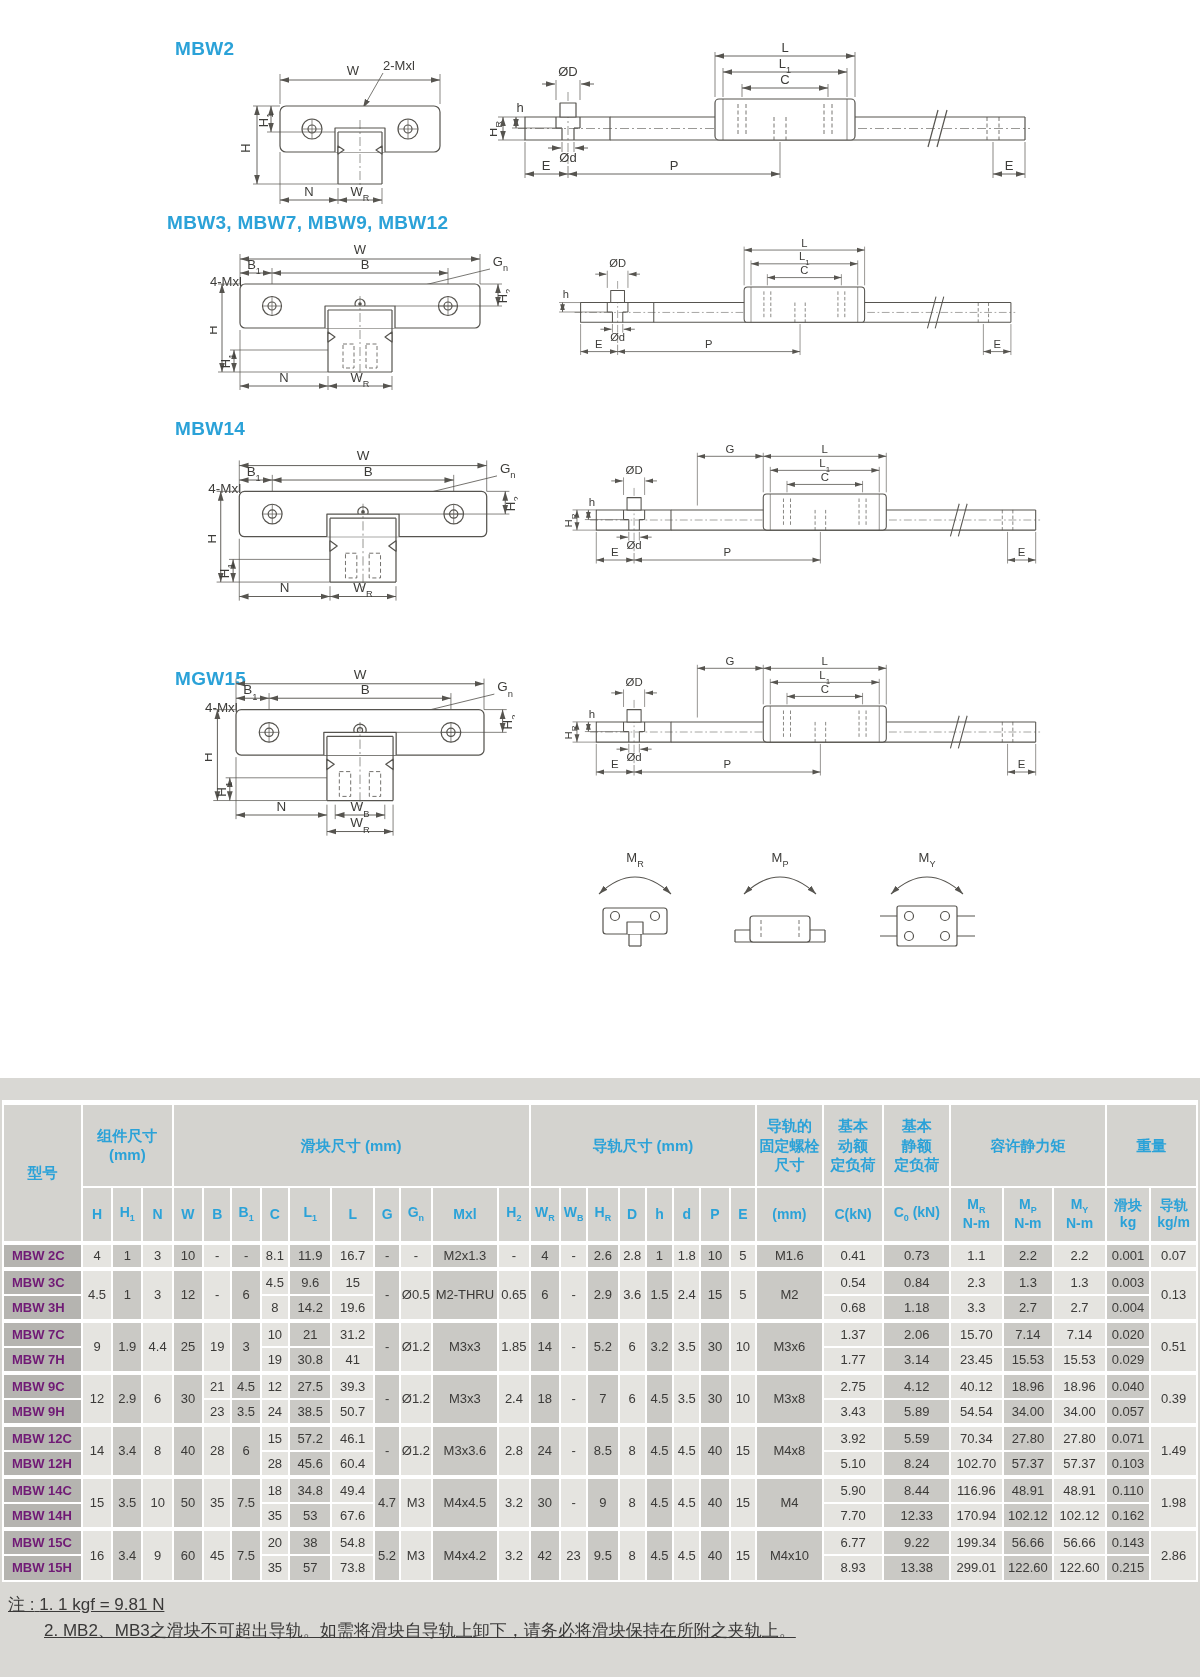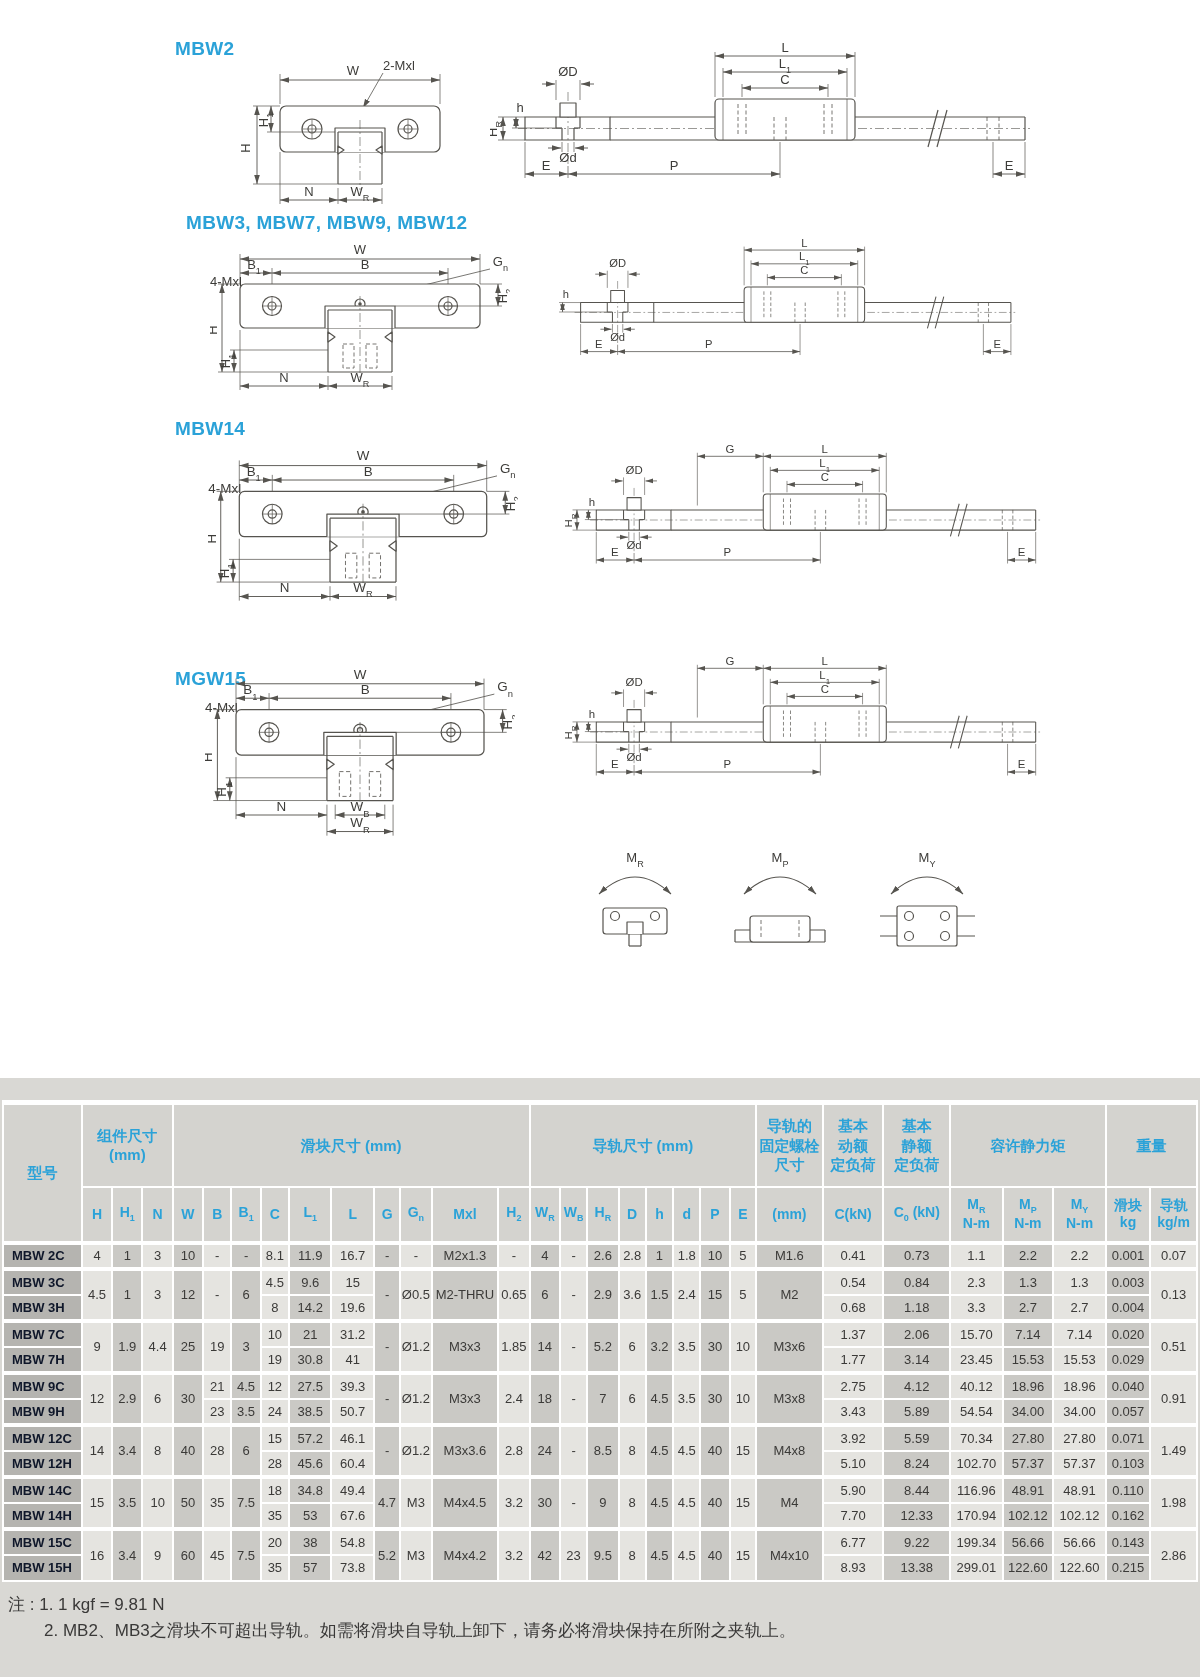--- a/index.html
+++ b/index.html
@@ -19,26 +19,26 @@
   .arc{fill:none;stroke:#56544f;stroke-width:1.1;marker-start:url(#ah);marker-end:url(#ah);}
 
   .bottom{position:absolute;top:1078px;left:0;width:1200px;height:599px;background:#d9d8d4;}
   table{border-collapse:collapse;table-layout:fixed;width:1196px;margin:22px 2px 0 2px;border-top:5px solid #fff;}
   th,td{border:2px solid #fff;padding:0;text-align:center;vertical-align:middle;overflow:hidden;}
   thead th{background:#d4d3cf;color:#2ba2d8;font-weight:bold;}
   thead tr.r1{height:84px;} thead tr.r2{height:56px;}
   .thg{font-size:15px;white-space:pre-line;line-height:1.3;}
   .r2 th{font-size:14px;line-height:1.2;}
   tbody tr{height:26px;}
-  td.model{background:#b5b4b0;color:#0f172a;font-weight:bold;font-size:13px;text-align:left;padding-left:8px;}
+  td.model{background:#b5b4b0;color:#701a75;font-weight:bold;font-size:13px;text-align:left;padding-left:8px;}
   td.dc{font-size:13px;color:#3b3a38;}
   .c0{background:#e5e4e0;} .c1{background:#cac9c5;}
   tbody tr.grp td{border-top-width:4px;}
   sub{font-size:9px;}
-  .notes{margin:10px 0 12px 8px;font-size:17px;color:#3a3938;line-height:1.55;}
+  .notes{margin:10px 0 12px 8px;font-size:17px;color:#3a3938;line-height:1.55;text-decoration:underline;}
   .notes .l2{padding-left:36px;}
 </style>
 </head>
 <body>
 
 <div class="page">
 
   <svg width="0" height="0" style="position:absolute">
     <defs>
       <marker id="ah" markerWidth="10" markerHeight="8" refX="9" refY="4" orient="auto-start-reverse" markerUnits="userSpaceOnUse">
@@ -154,21 +154,21 @@
       <line class="ext" x1="503" y1="100" x2="503" y2="136"></line>
       <line class="ext" x1="535" y1="100" x2="535" y2="136"></line>
     <line class="dim" x1="35" y1="132" x2="78" y2="132"></line>
     <text x="56" y="128" text-anchor="middle"><tspan>E</tspan></text>
     <line class="dim" x1="78" y1="132" x2="290" y2="132"></line>
     <text x="184" y="128" text-anchor="middle"><tspan>P</tspan></text>
     <line class="dim" x1="503" y1="132" x2="535" y2="132"></line>
     <text x="519" y="128" text-anchor="middle"><tspan>E</tspan></text>
   </svg>
 
-  <div class="sec-title" style="left:186px;top:212px">MBW3, MBW7, MBW9, MBW12</div>
+  <div class="sec-title" style="left:167px;top:212px">MBW3, MBW7, MBW9, MBW12</div>
 
   <svg class="dwg" style="left:210px;top:240px" width="300" height="162" viewBox="0 0 300 162">
     <line class="ext" x1="30" y1="14" x2="30" y2="44"></line>
       <line class="ext" x1="270" y1="14" x2="270" y2="44"></line>
     <line class="dim" x1="30" y1="19" x2="270" y2="19"></line>
     <text x="150" y="14" text-anchor="middle"><tspan>W</tspan></text>
     <line class="ext" x1="62" y1="28" x2="62" y2="56"></line>
       <line class="ext" x1="238" y1="28" x2="238" y2="56"></line>
     <line class="dim" x1="62" y1="33" x2="238" y2="33"></line>
     <text x="155" y="29" text-anchor="middle"><tspan>B</tspan></text>
@@ -873,21 +873,21 @@
             <td rowspan="2" class="dc c0">3.5</td>
             <td rowspan="2" class="dc c1">30</td>
             <td rowspan="2" class="dc c0">10</td>
             <td rowspan="2" class="dc c1">M3x8</td>
             <td class="dc c0">2.75</td>
             <td class="dc c1">4.12</td>
             <td class="dc c0">40.12</td>
             <td class="dc c1">18.96</td>
             <td class="dc c0">18.96</td>
             <td class="dc c1">0.040</td>
-            <td rowspan="2" class="dc c0">0.91</td>
+            <td rowspan="2" class="dc c0">0.39</td>
           </tr>
           <tr>
             <td class="model">MBW 9H</td>
             <td class="dc c0">23</td>
             <td class="dc c1">3.5</td>
             <td class="dc c0">24</td>
             <td class="dc c1">38.5</td>
             <td class="dc c0">50.7</td>
             <td class="dc c0">3.43</td>
             <td class="dc c1">5.89</td>

